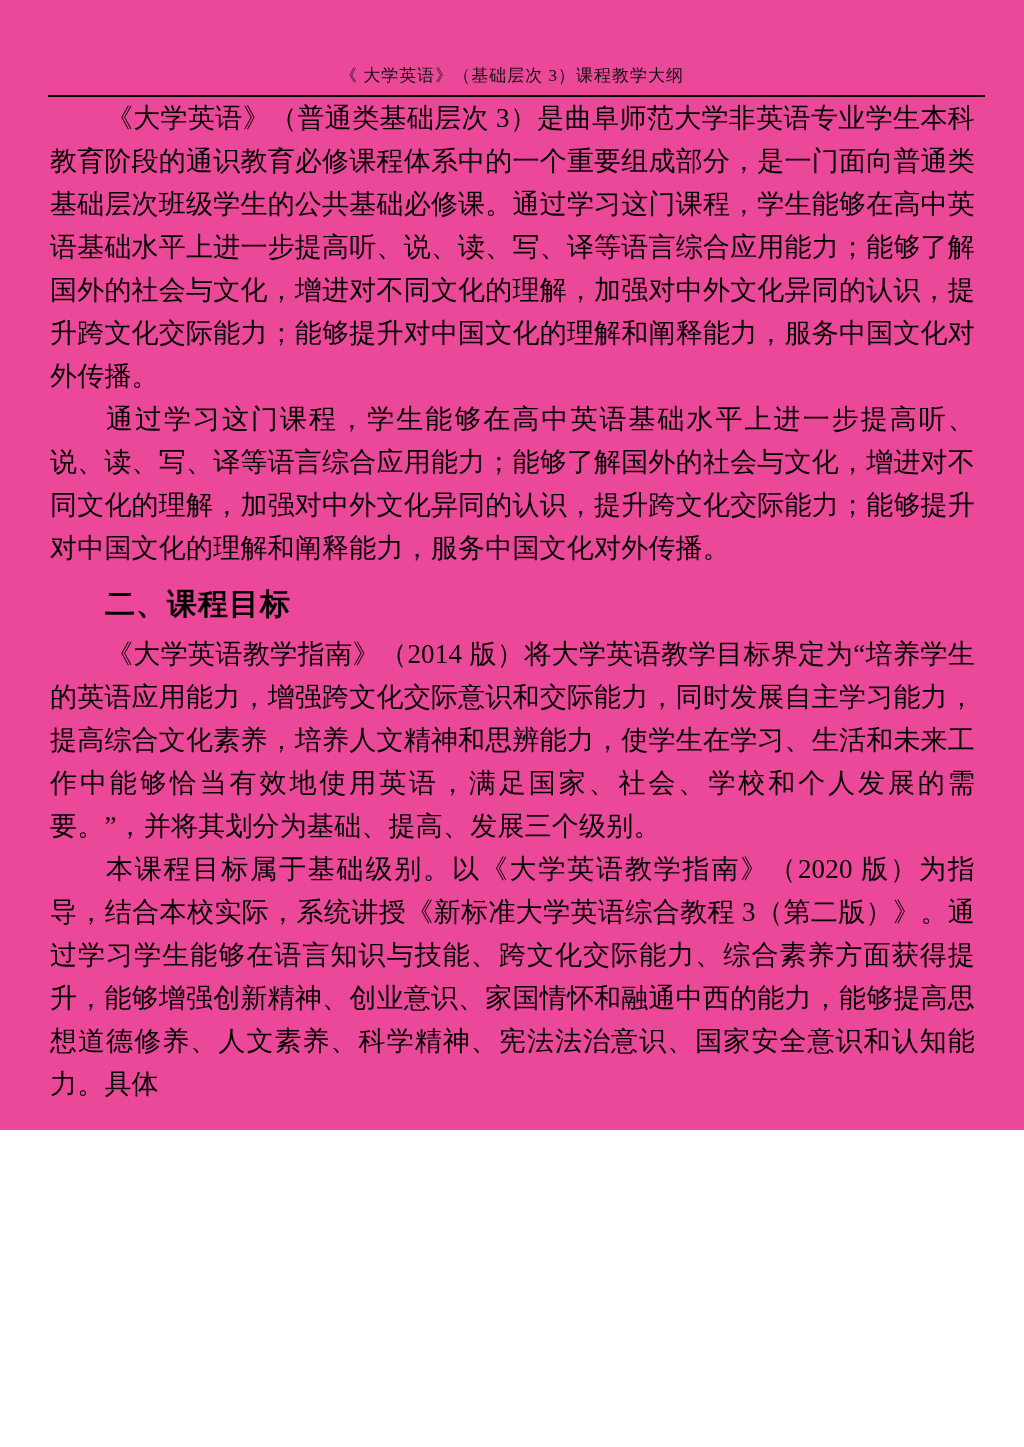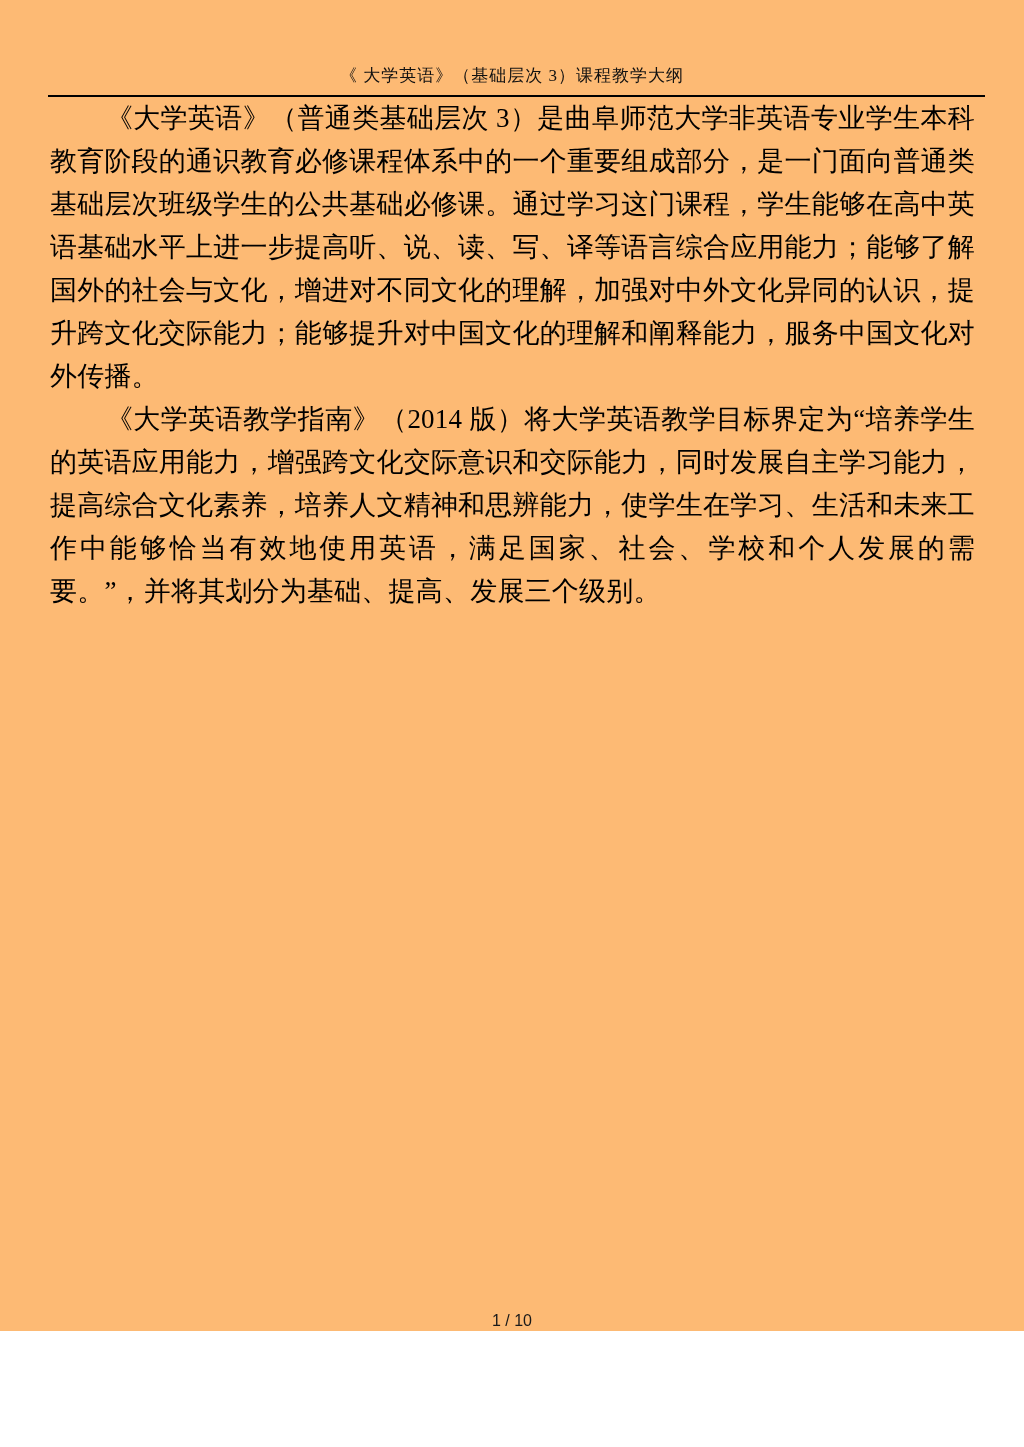--- a/index.html
+++ b/index.html
@@ -3,22 +3,22 @@
 <meta charset="utf-8">
 <style>
   html, body {
     margin: 0;
     padding: 0;
     background: #ffffff;
   }
   .page {
     position: relative;
     width: 1024px;
-    height: 1331px;
-    background: #fdba74;
+    height: 1130px;
+    background: #ec4899;
     color: #000000;
     font-family: "Liberation Serif", "DejaVu Serif", serif;
     overflow: hidden;
   }
   
   .running-header {
     margin-top: 64px;
     text-align: center;
     font-size: 17px;
     line-height: 24px;
@@ -72,24 +72,27 @@
   <header>
     <div class="running-header">《 大学英语》（基础层次 3）课程教学大纲</div>
     <hr class="header-rule">
   </header>
 
   <main class="doc-main">
 
 
     <p class="body-para">《大学英语》（普通类基础层次 3）是曲阜师范大学非英语专业学生本科教育阶段的通识教育必修课程体系中的一个重要组成部分，是一门面向普通类基础层次班级学生的公共基础必修课。通过学习这门课程，学生能够在高中英语基础水平上进一步提高听、说、读、写、译等语言综合应用能力；能够了解国外的社会与文化，增进对不同文化的理解，加强对中外文化异同的认识，提升跨文化交际能力；能够提升对中国文化的理解和阐释能力，服务中国文化对外传播。</p>
 
+    <p class="body-para">通过学习这门课程，学生能够在高中英语基础水平上进一步提高听、说、读、写、译等语言综合应用能力；能够了解国外的社会与文化，增进对不同文化的理解，加强对中外文化异同的认识，提升跨文化交际能力；能够提升对中国文化的理解和阐释能力，服务中国文化对外传播。</p>
 
+    <h2 class="section-heading">二、课程目标</h2>
 
     <p class="body-para">《大学英语教学指南》（2014 版）将大学英语教学目标界定为“培养学生的英语应用能力，增强跨文化交际意识和交际能力，同时发展自主学习能力，提高综合文化素养，培养人文精神和思辨能力，使学生在学习、生活和未来工作中能够恰当有效地使用英语，满足国家、社会、学校和个人发展的需要。”，并将其划分为基础、提高、发展三个级别。</p>
 
+    <p class="body-para">本课程目标属于基础级别。以《大学英语教学指南》（2020 版）为指导，结合本校实际，系统讲授《新标准大学英语综合教程 3（第二版）》。通过学习学生能够在语言知识与技能、跨文化交际能力、综合素养方面获得提升，能够增强创新精神、创业意识、家国情怀和融通中西的能力，能够提高思想道德修养、人文素养、科学精神、宪法法治意识、国家安全意识和认知能力。具体</p>
 
   </main>
 
   <footer class="page-footer">
     <span>1 / 10</span>
   </footer>
 
 </div>
 
 </body></html>

